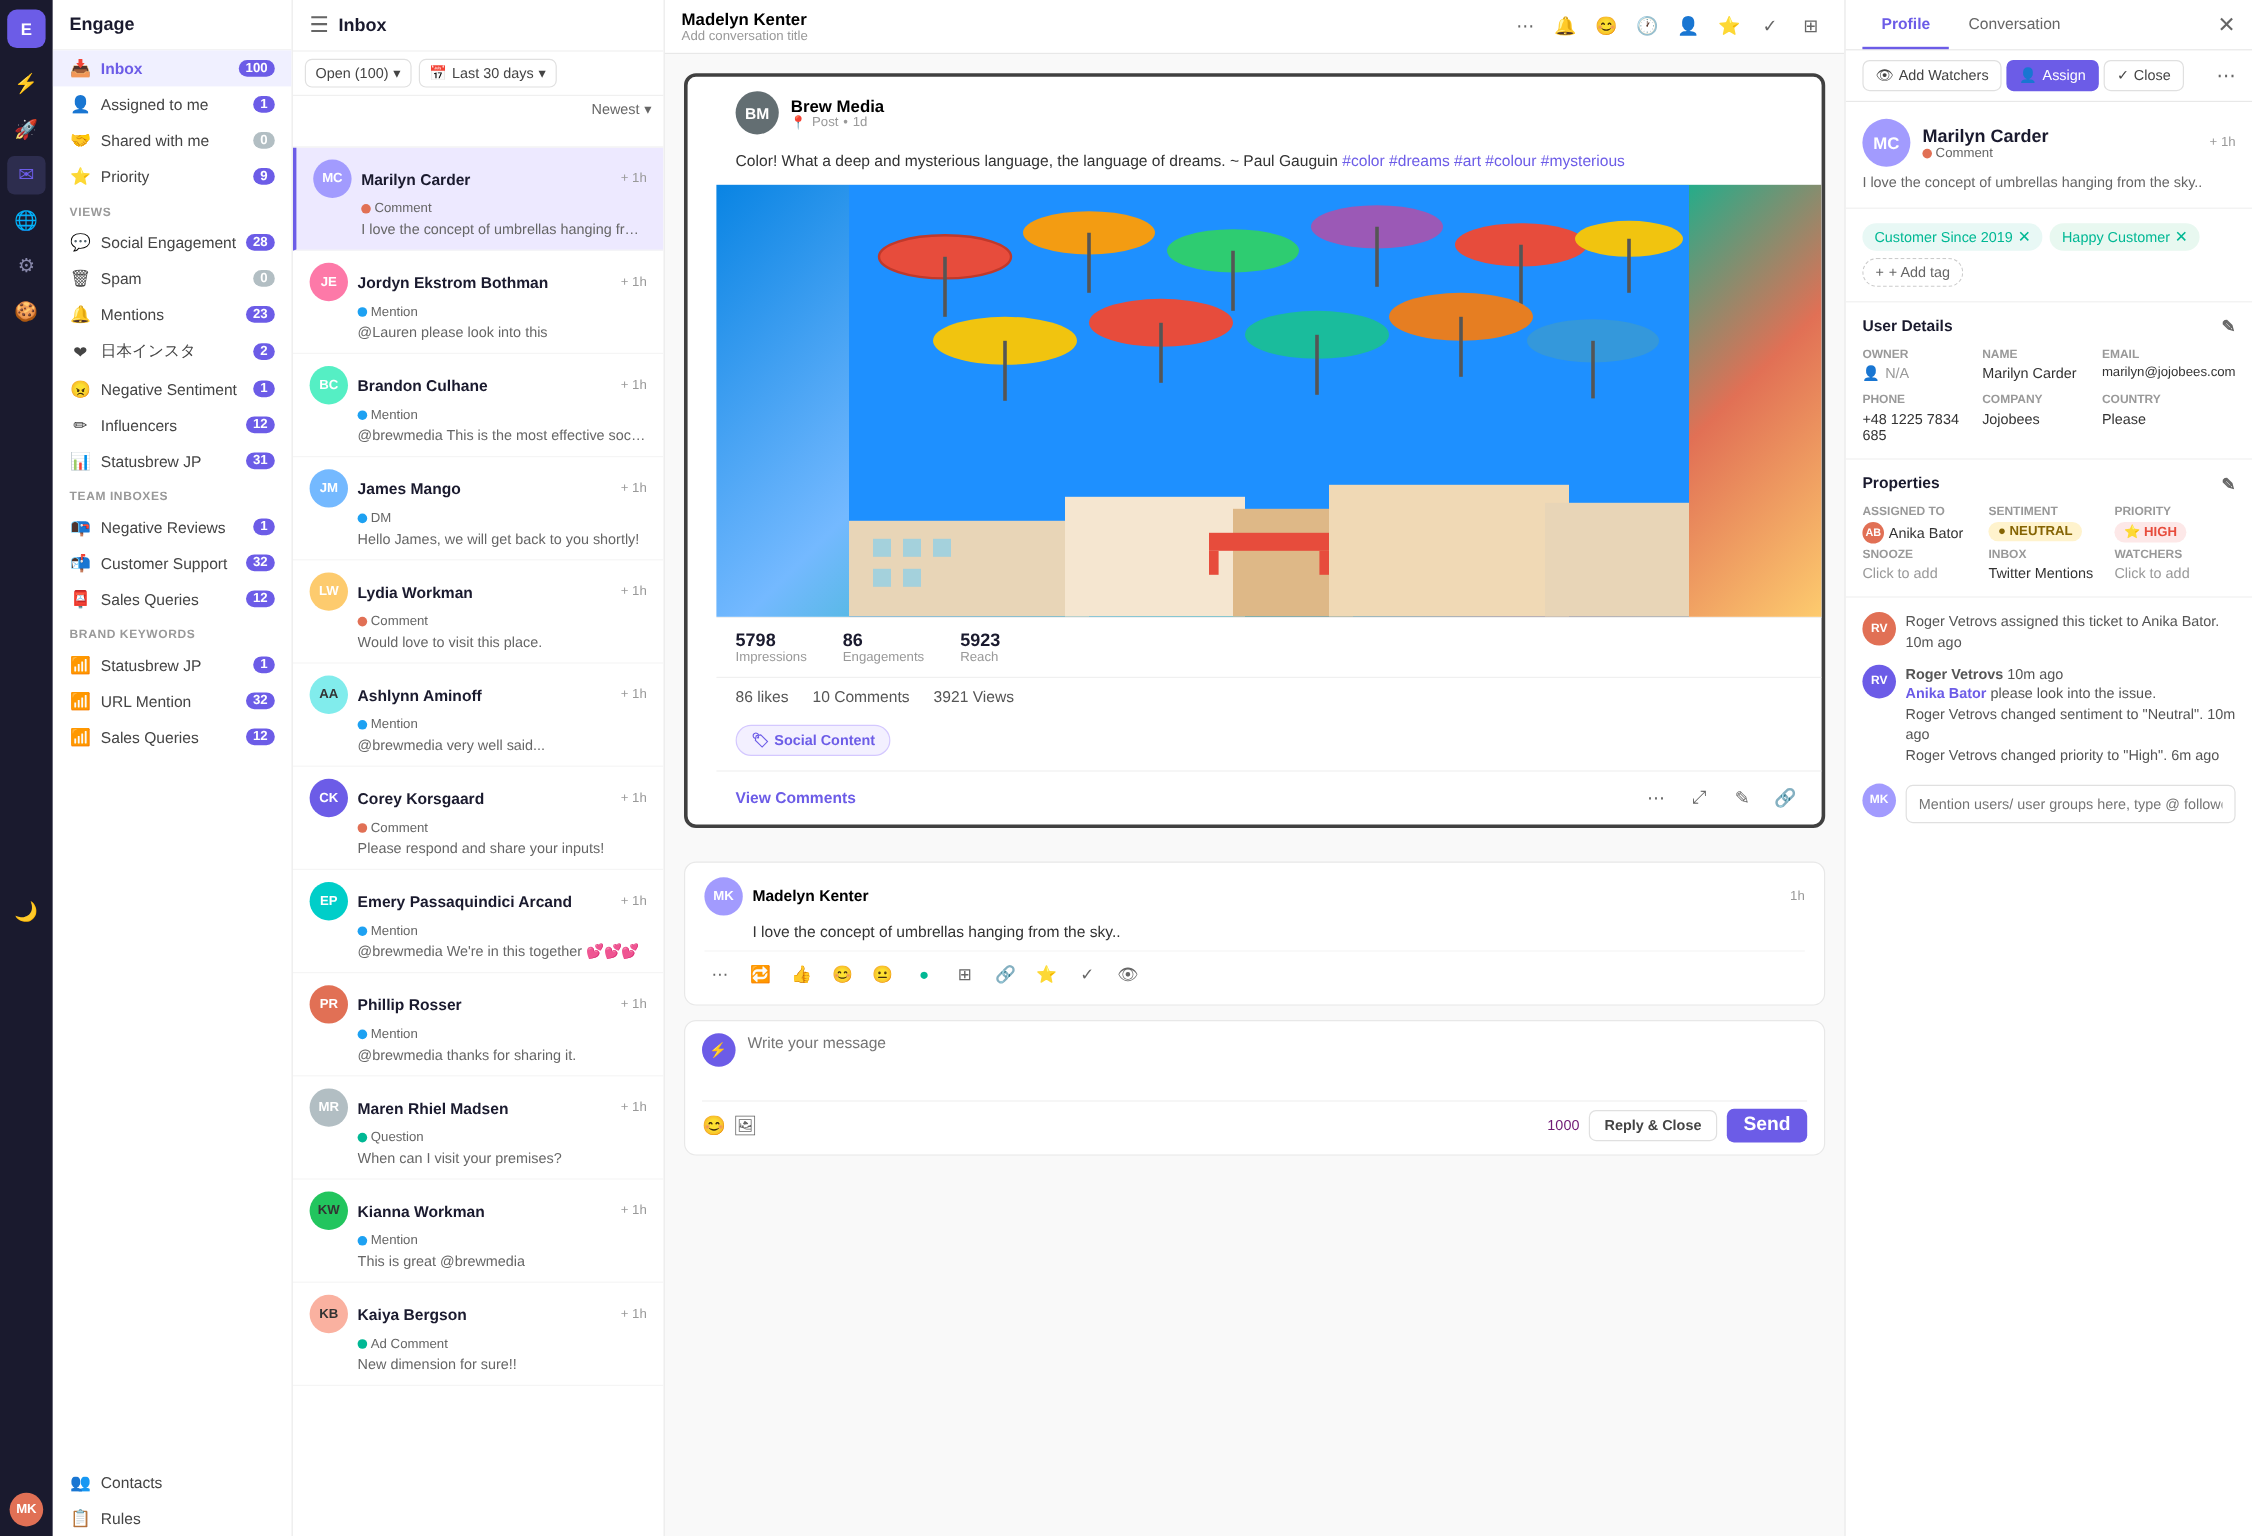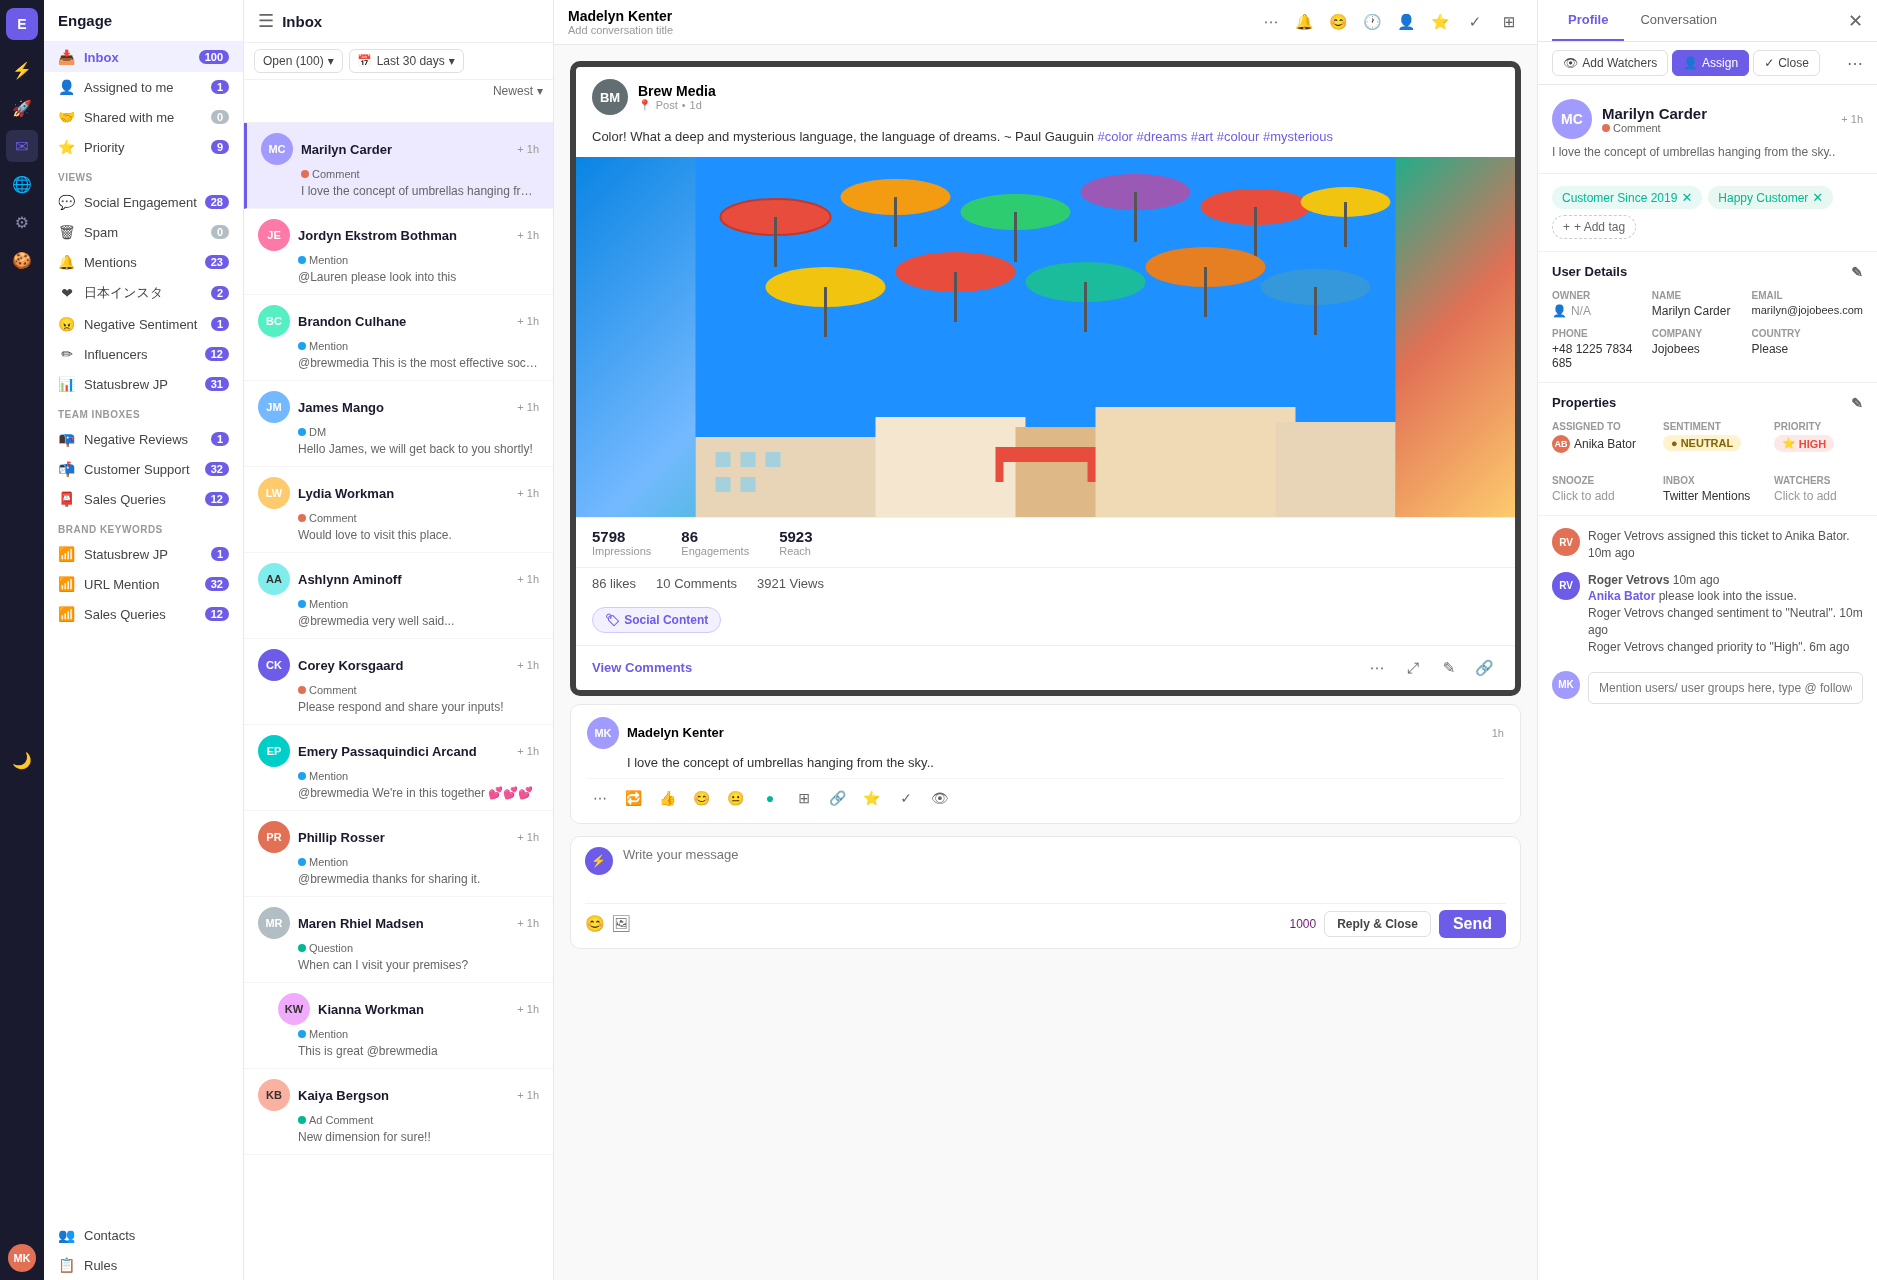--- a/index.html
+++ b/index.html
@@ -234,22 +234,23 @@
     }
     .conv-body {
       flex: 1;
       overflow-y: auto;
       padding: 16px;
     }
     .post-card {
       background: #fff;
       border-radius: 10px;
       overflow: hidden;
-      margin-bottom: 8px;
-      border: 6px solid #404040;
+      margin-bottom: 28px;
+      border: 3px solid #404040;
+      padding-left: 24px;
     }
     .post-header {
       display: flex;
       align-items: center;
       gap: 10px;
       padding: 12px 16px;
     }
     .post-avatar {
       width: 36px; height: 36px;
       border-radius: 50%;
@@ -439,21 +440,21 @@
     }
     .detail-item {}
     .detail-label { font-size: 10px; color: #999; text-transform: uppercase; font-weight: 600; margin-bottom: 3px; }
     .detail-value { font-size: 12px; color: #333; font-weight: 500; display: flex; align-items: center; gap: 4px; }
     .detail-na { color: #999; }
     .properties-section {
       padding: 12px 14px;
       border-bottom: 1px solid #f0f0f0;
     }
     .prop-grid {
-      display: grid; grid-template-columns: 1fr 1fr 1fr; gap: 22px; margin-top: 8px;
+      display: grid; grid-template-columns: 1fr 1fr 1fr; gap: 4px; margin-top: 8px;
     }
     .prop-item {}
     .prop-label { font-size: 10px; color: #999; text-transform: uppercase; font-weight: 600; margin-bottom: 3px; }
     .prop-value { font-size: 12px; color: #333; display: flex; align-items: center; gap: 4px; }
     .sentiment-badge {
       display: inline-flex; align-items: center; gap: 3px;
       padding: 2px 8px; border-radius: 10px; font-size: 11px; font-weight: 600;
     }
     .sentiment-neutral { background: #fff3cd; color: #856404; }
     .priority-badge {
@@ -765,21 +766,21 @@
       </div>
       <div class="inbox-item-type">
         <span class="type-dot" style="background:#00b894;"></span>
         <span>Question</span>
       </div>
       <div class="inbox-item-preview">When can I visit your premises?</div>
     </div>
 
     <div class="inbox-item">
       <div class="inbox-item-header">
-        <div class="inbox-avatar" style="background:#f0abfc;color:#333;margin-left:20px;">KW</div>
+        <div class="inbox-avatar" style="background:#22c55e;color:#333;">KW</div>
         <span class="inbox-item-name">Kianna Workman</span>
         <span class="inbox-item-time">+ 1h</span>
       </div>
       <div class="inbox-item-type">
         <span class="type-dot" style="background:#1da1f2;"></span>
         <span>Mention</span>
       </div>
       <div class="inbox-item-preview">This is great @brewmedia</div>
     </div>
 

